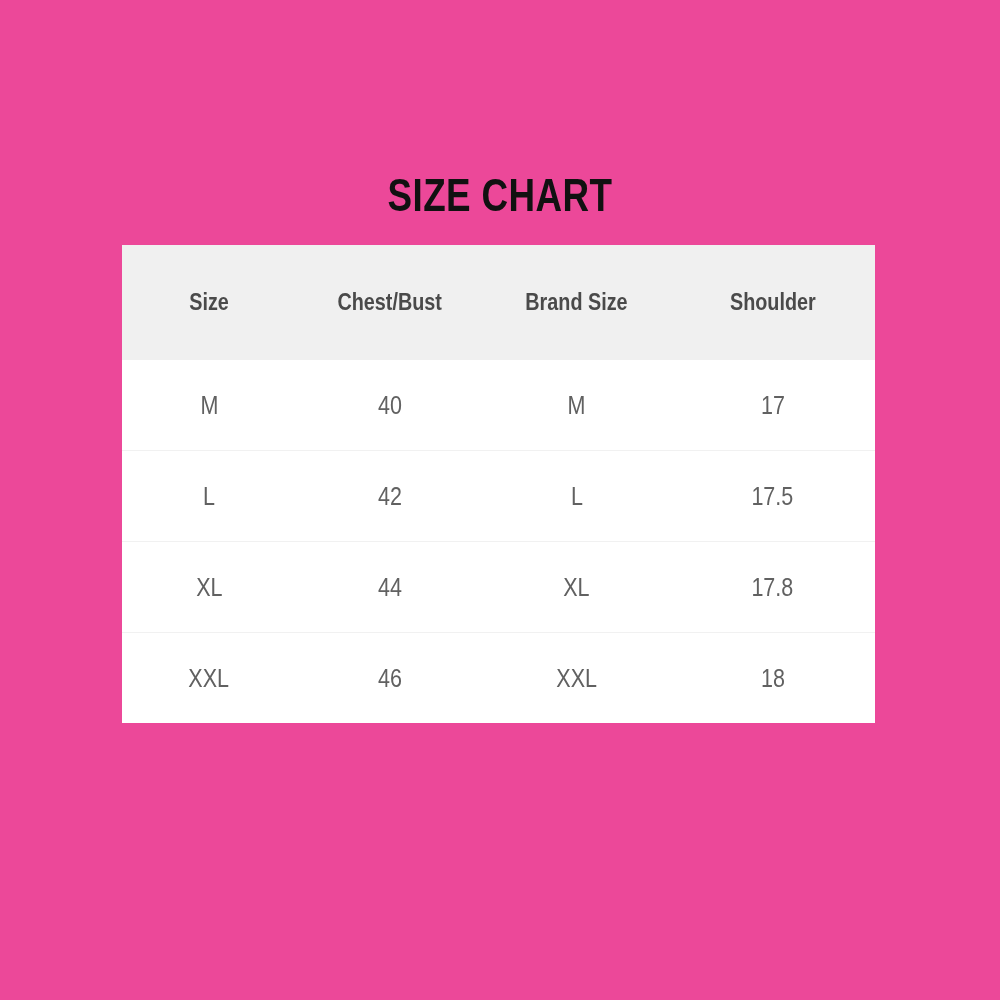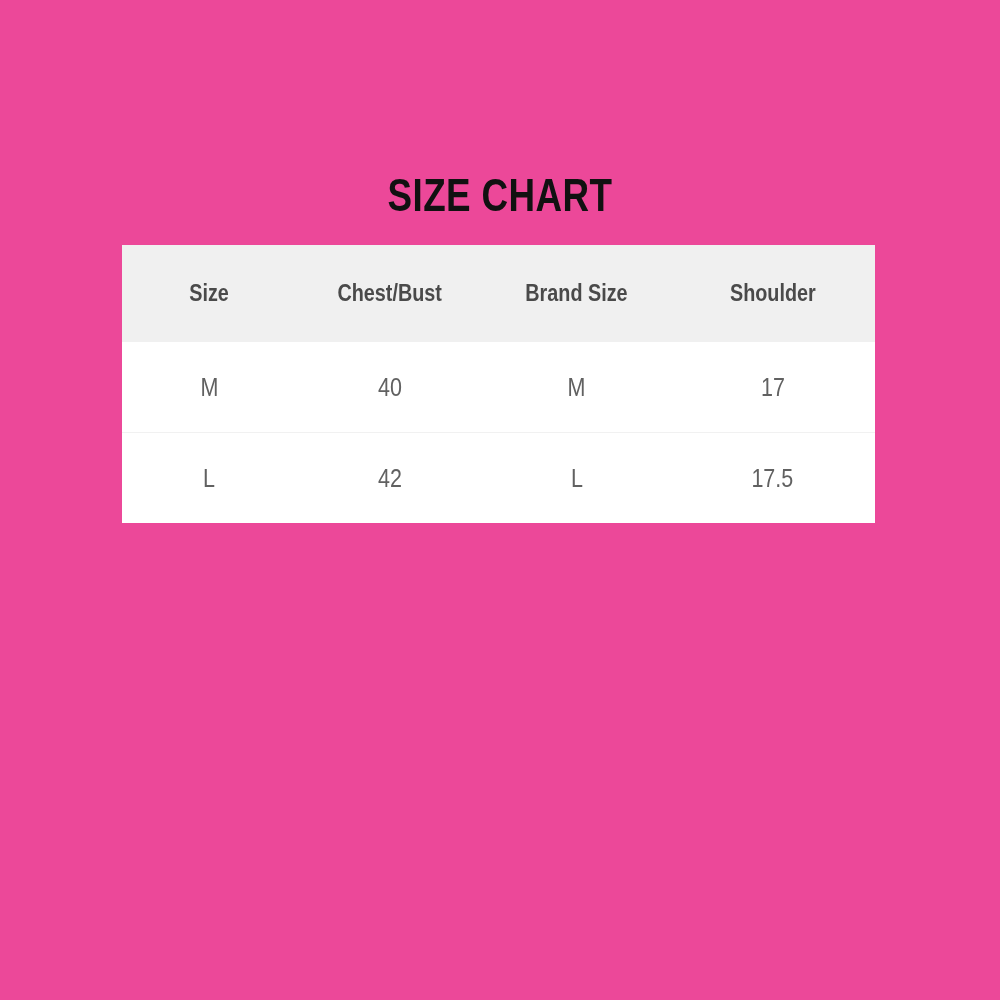--- a/index.html
+++ b/index.html
@@ -48,21 +48,21 @@
     width: 753px;
     border-collapse: collapse;
     table-layout: fixed;
   }
 
   
   .size-table thead tr {
     background: #f0f0f0;
   }
   .size-table thead th {
-    height: 97px;
+    height: 115px;
     padding: 0;
     margin: 0;
     text-align: center;
     vertical-align: middle;
     font-family: "Liberation Sans", sans-serif;
     font-size: 23px;
     font-weight: bold;
     color: #4a4a4a;
     letter-spacing: 0px;
     white-space: nowrap;
@@ -154,16 +154,44 @@
         <td>
           <span class="cval">42</span>
         </td>
         <td>
           <span class="cval">L</span>
         </td>
         <td>
           <span class="cval">17.5</span>
         </td>
       </tr>
+      <tr>
+        <td>
+          <span class="cval">XL</span>
+        </td>
+        <td>
+          <span class="cval">44</span>
+        </td>
+        <td>
+          <span class="cval">XL</span>
+        </td>
+        <td>
+          <span class="cval">17.8</span>
+        </td>
+      </tr>
+      <tr>
+        <td>
+          <span class="cval">XXL</span>
+        </td>
+        <td>
+          <span class="cval">46</span>
+        </td>
+        <td>
+          <span class="cval">XXL</span>
+        </td>
+        <td>
+          <span class="cval">18</span>
+        </td>
+      </tr>
     </tbody>
   </table>
 
 </div>
 
 </body></html>

